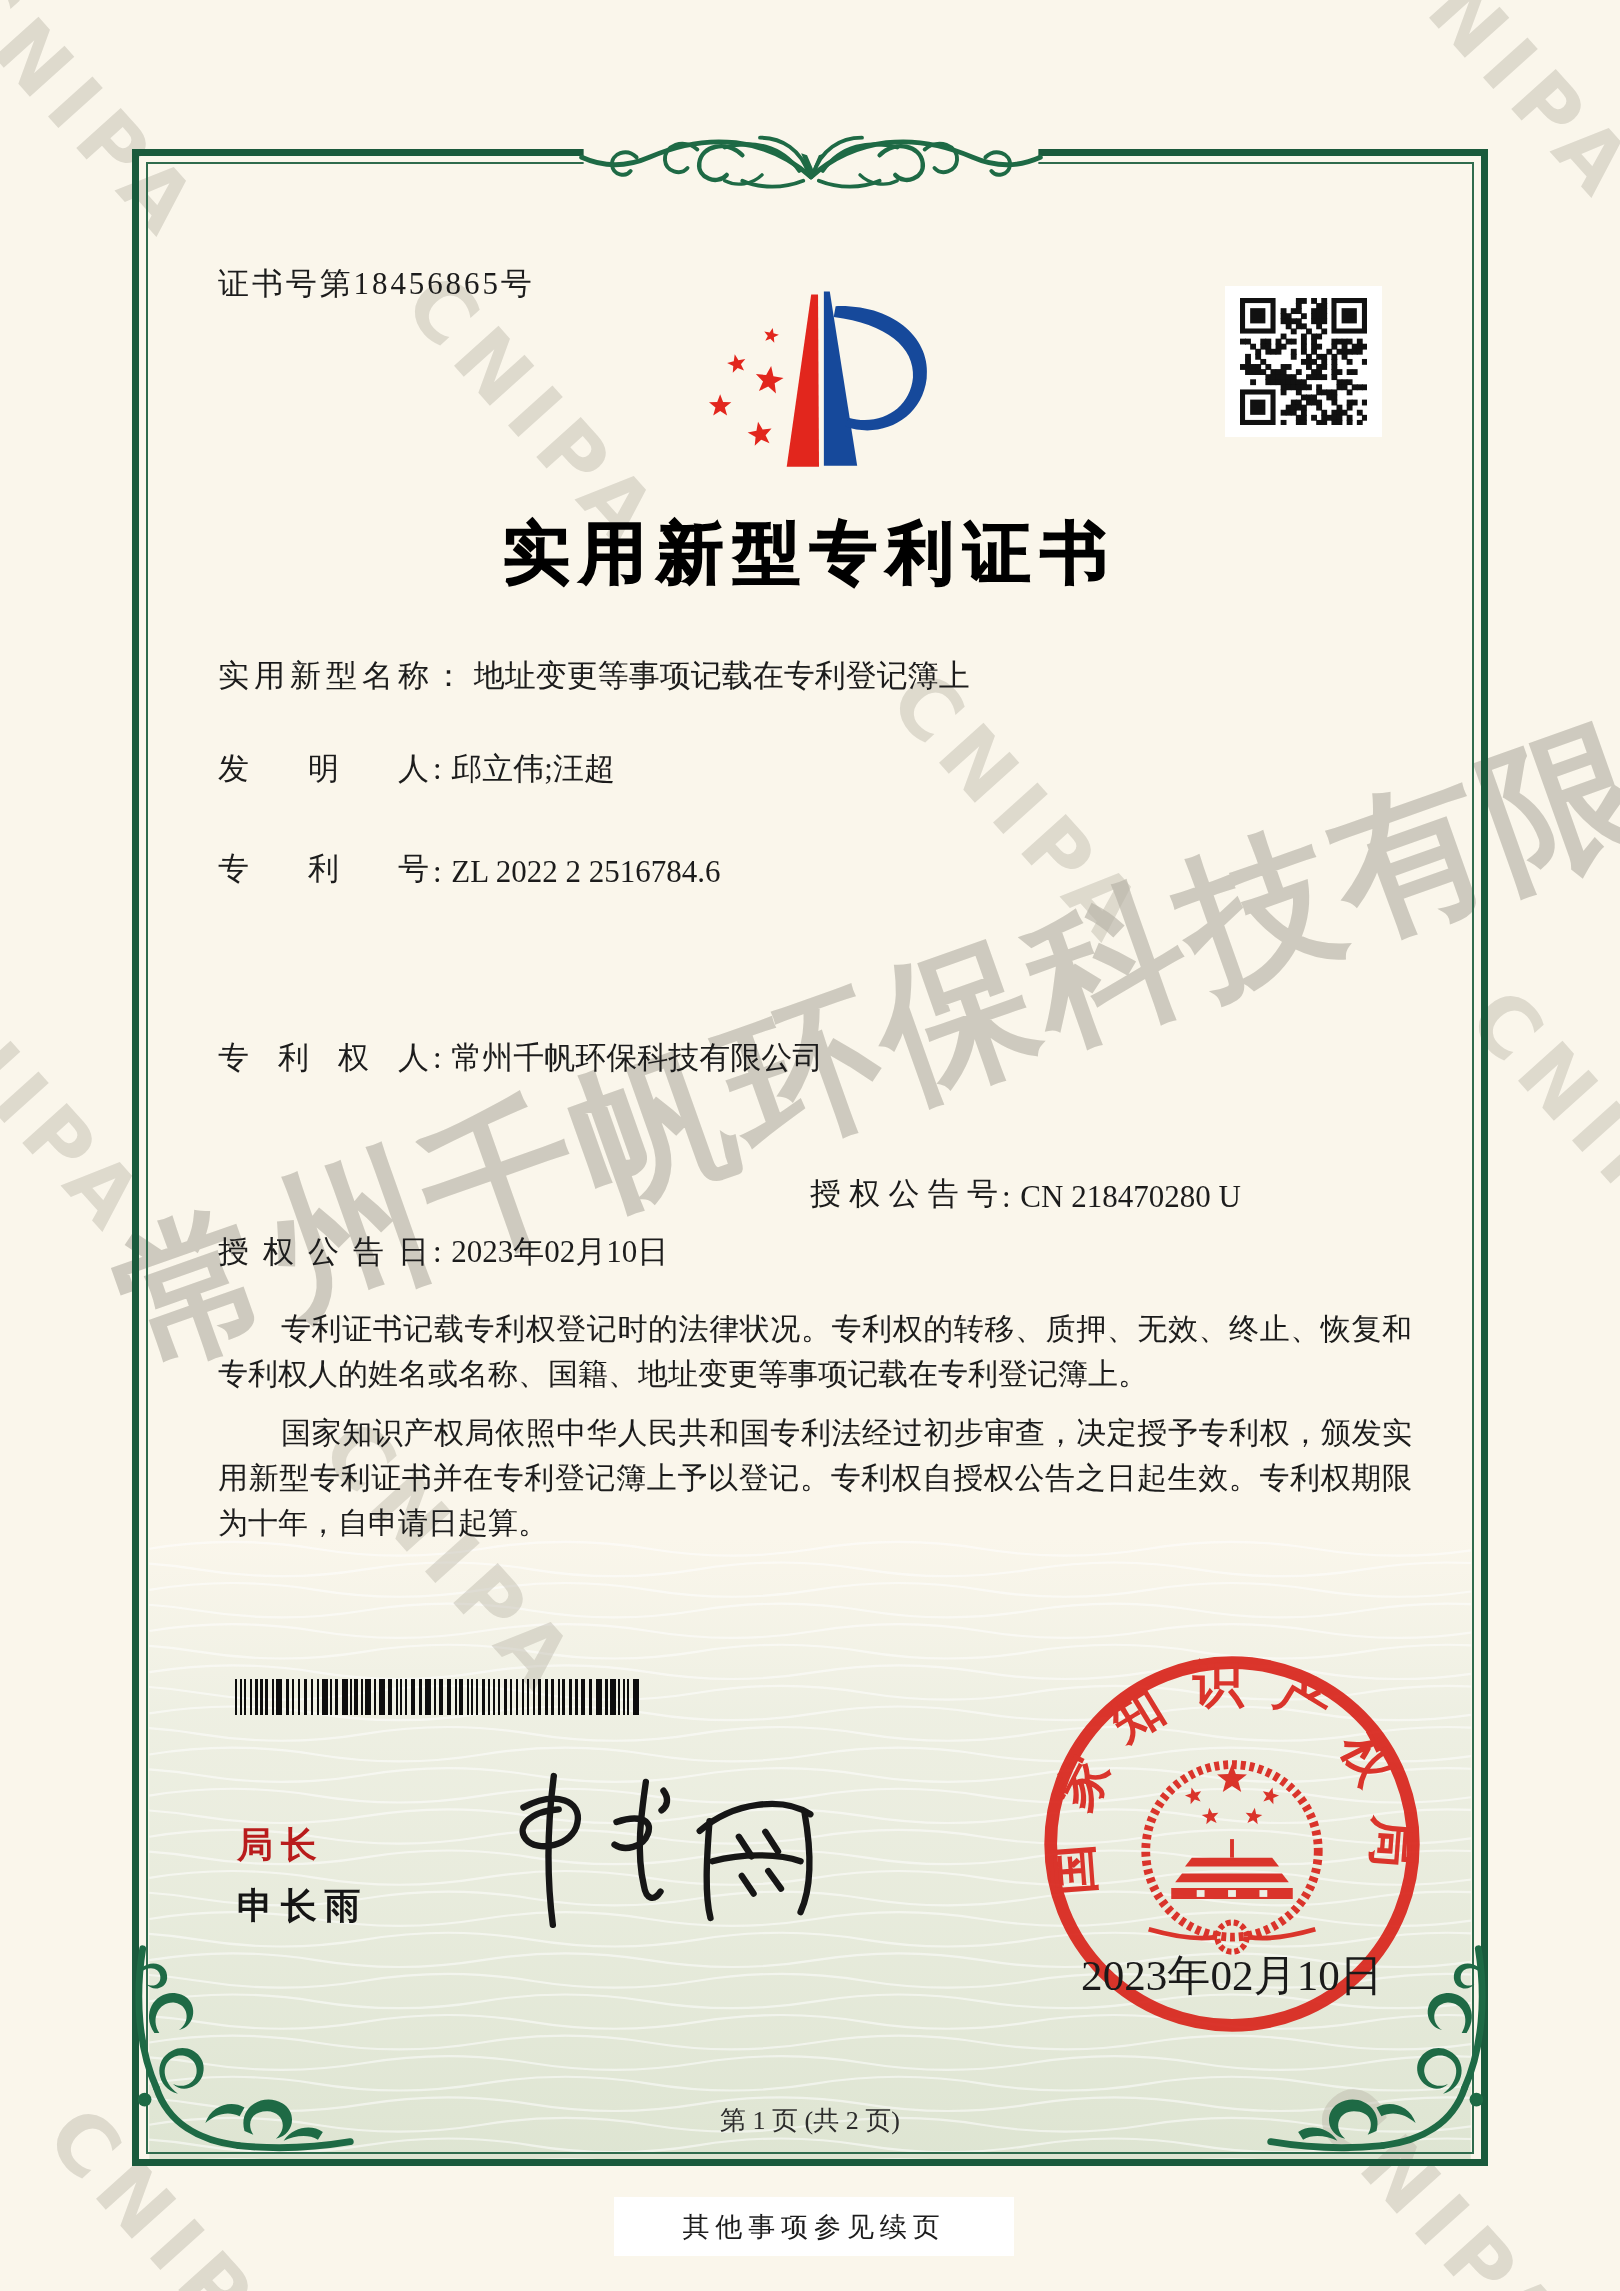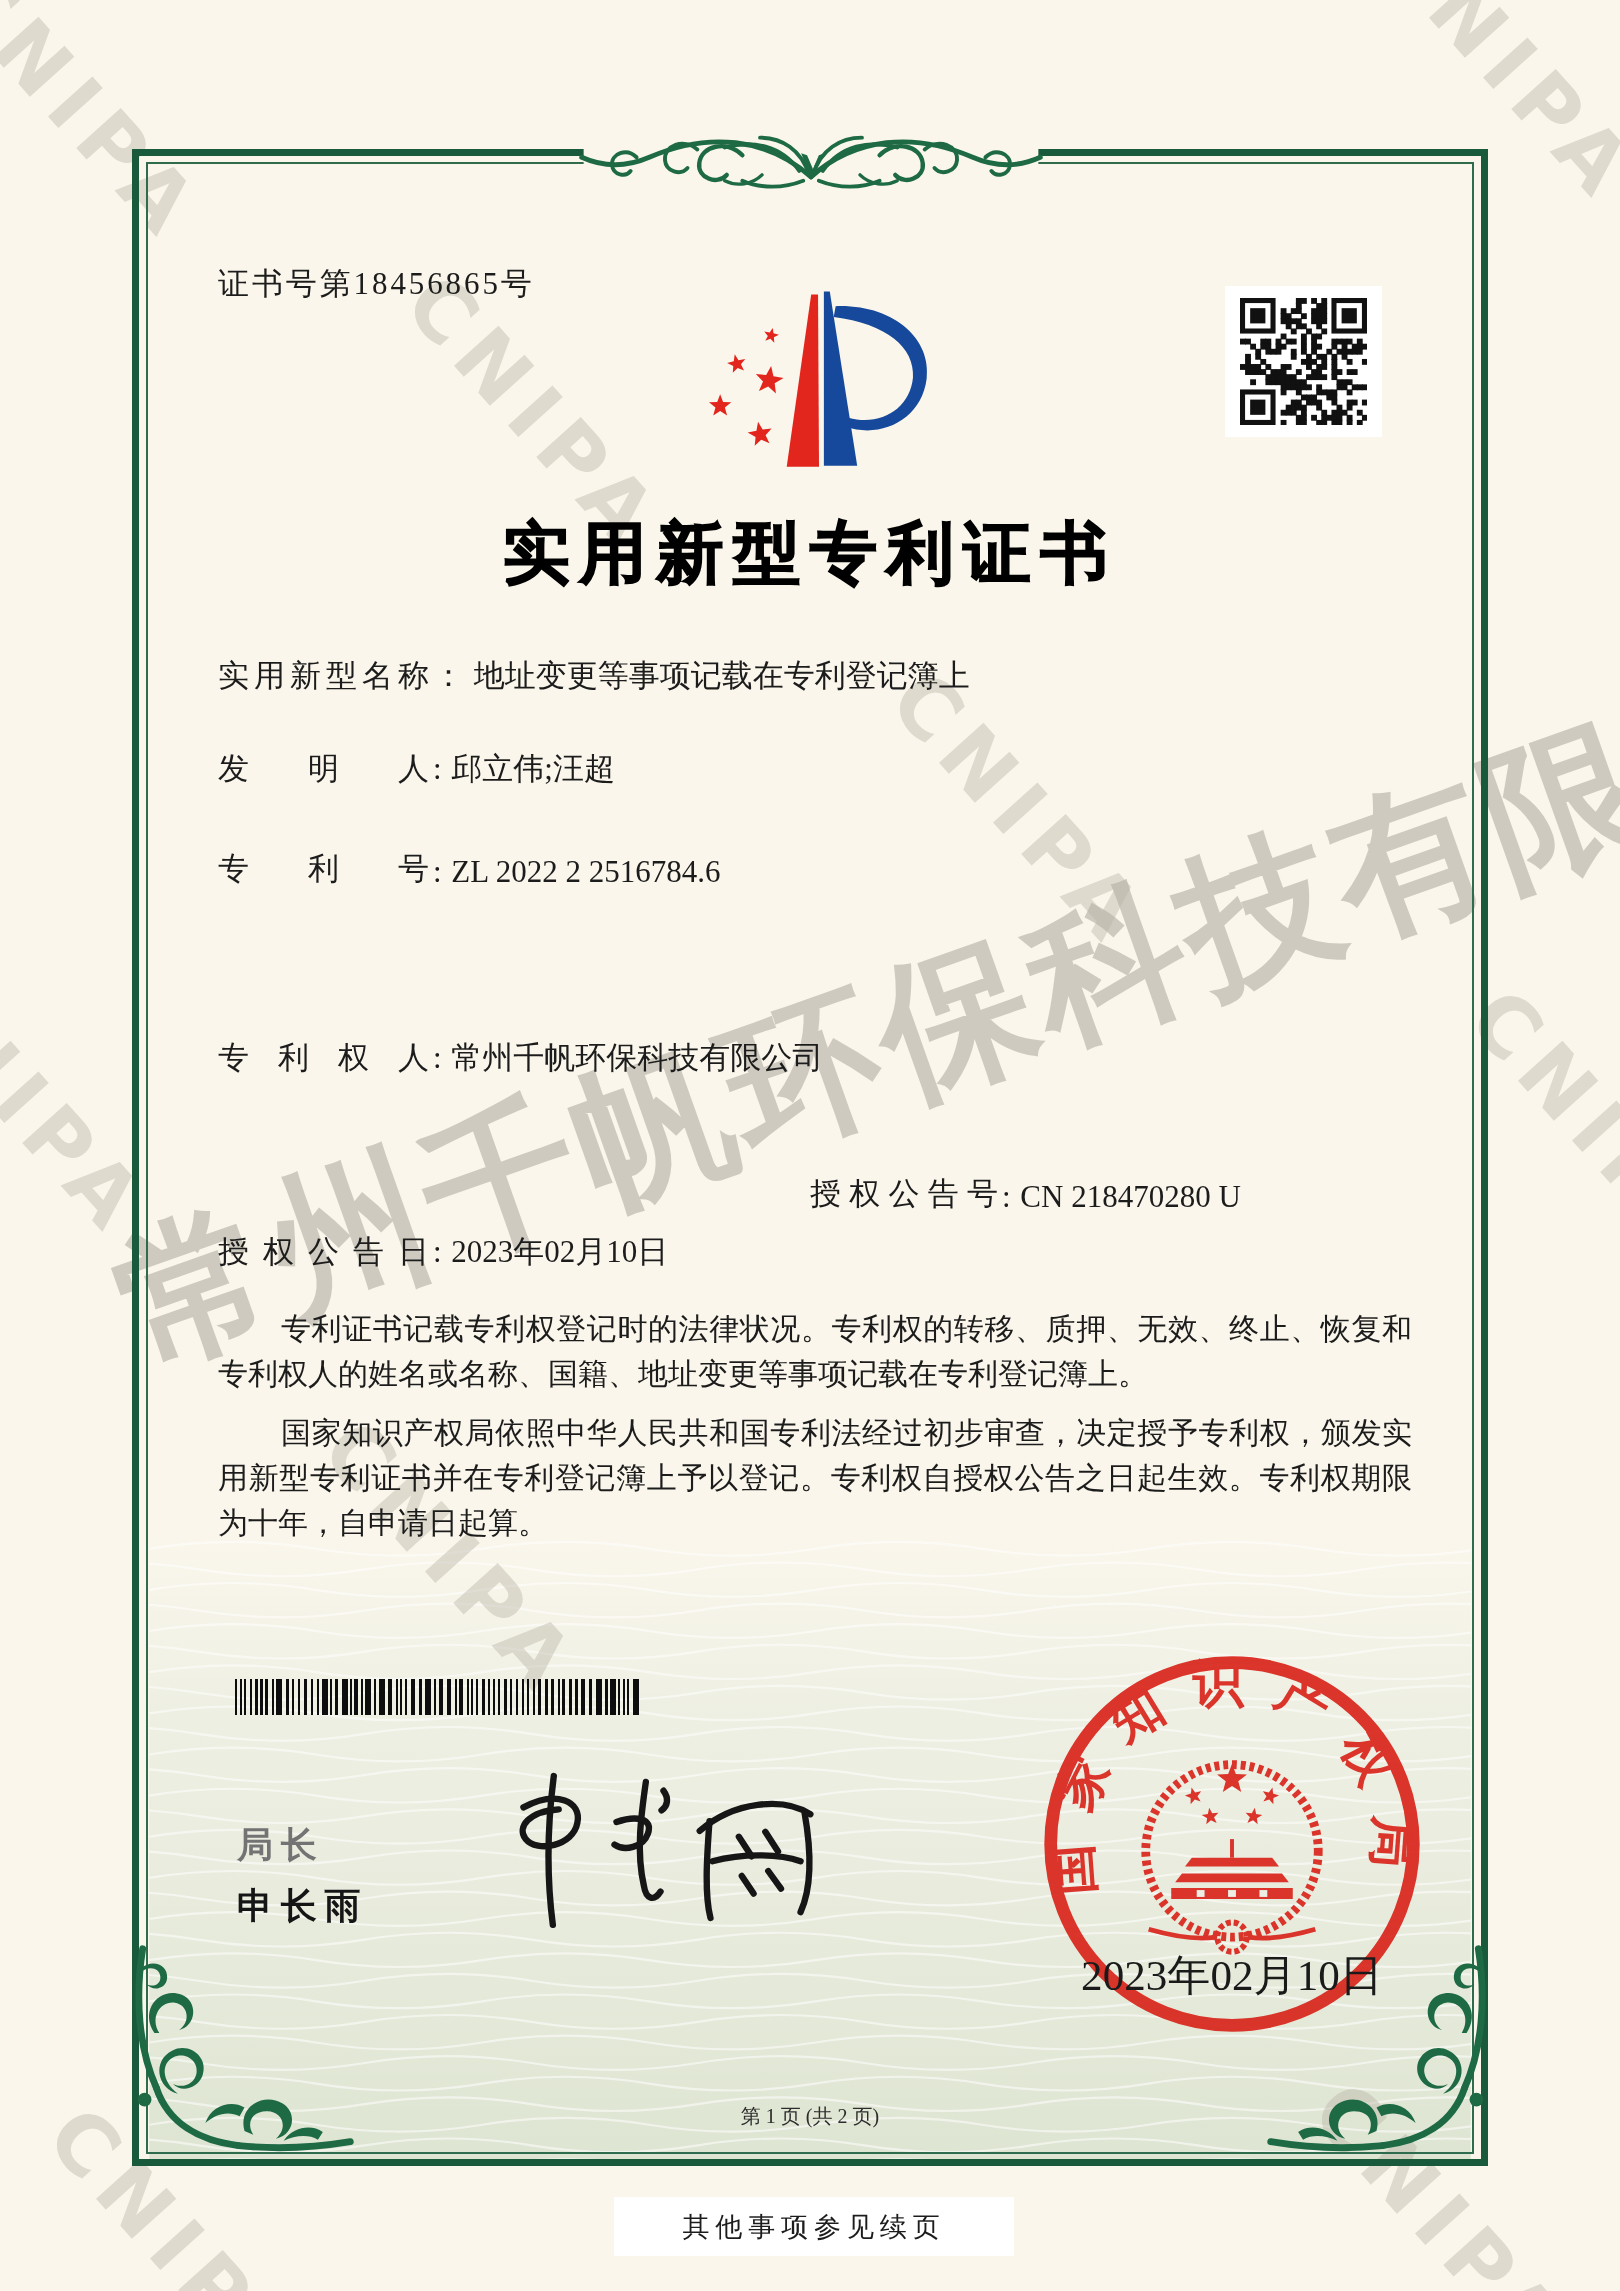--- a/index.html
+++ b/index.html
@@ -49,26 +49,26 @@
   .row.right-col{left:810px;}
   .row.right-col .lbl{width:188px;}
   
   .paras{position:absolute;left:218px;top:1306px;width:1194px;z-index:4;}
   .paras p{margin:0 0 13.7px 0;font-size:30px;line-height:45px;text-indent:63px;text-align:justify;}
   
   .barcode{position:absolute;left:235px;top:1679px;width:414px;height:36px;z-index:4;display:flex;}
   .barcode span.b{background:#0d0d0d;height:100%;}
   .barcode span.g{background:transparent;height:100%;}
   .signer-title{position:absolute;left:237px;top:1821px;z-index:4;font-size:36px;font-weight:700;
-    letter-spacing:7.8px;font-family:"Liberation Sans","DejaVu Sans",sans-serif;color:#737373;}
+    letter-spacing:7.8px;font-family:"Liberation Sans","DejaVu Sans",sans-serif;color:#b91c1c;}
   .signer-name{position:absolute;left:237px;top:1882px;z-index:4;font-size:36px;font-weight:700;
     letter-spacing:7.8px;font-family:"Liberation Sans","DejaVu Sans",sans-serif;color:#151515;}
   .signature{position:absolute;left:498px;top:1762px;z-index:4;}
   .seal{position:absolute;left:1035px;top:1647px;z-index:5;}
-  .page-info{position:absolute;left:0;right:0;top:2103px;text-align:center;font-size:20px;z-index:4;color:#2c2c2c;}
+  .page-info{position:absolute;left:0;right:0;top:2103px;text-align:center;font-size:26px;z-index:4;color:#2c2c2c;}
   .continuation{
     position:absolute;left:614px;top:2197px;width:400px;height:59px;background:#ffffff;z-index:4;
     display:flex;align-items:center;justify-content:center;
   }
   .continuation span{font-size:27px;letter-spacing:5.9px;color:#1c1c1c;}
   
   .orn-top{position:absolute;left:566px;top:116px;z-index:3;}
   .corner{position:absolute;z-index:3;}
   .corner.left{left:127px;top:1939px;}
   .corner.right{left:1259px;top:1939px;transform:scaleX(-1);}

